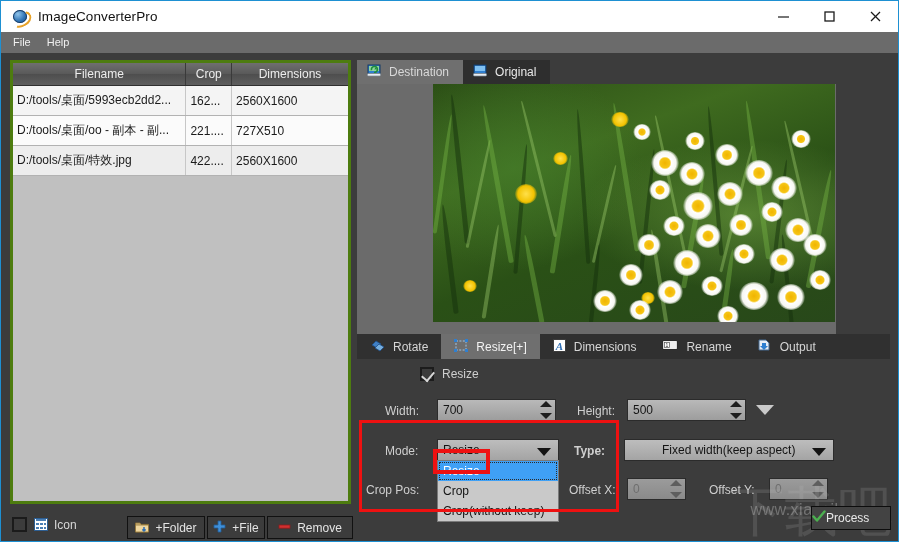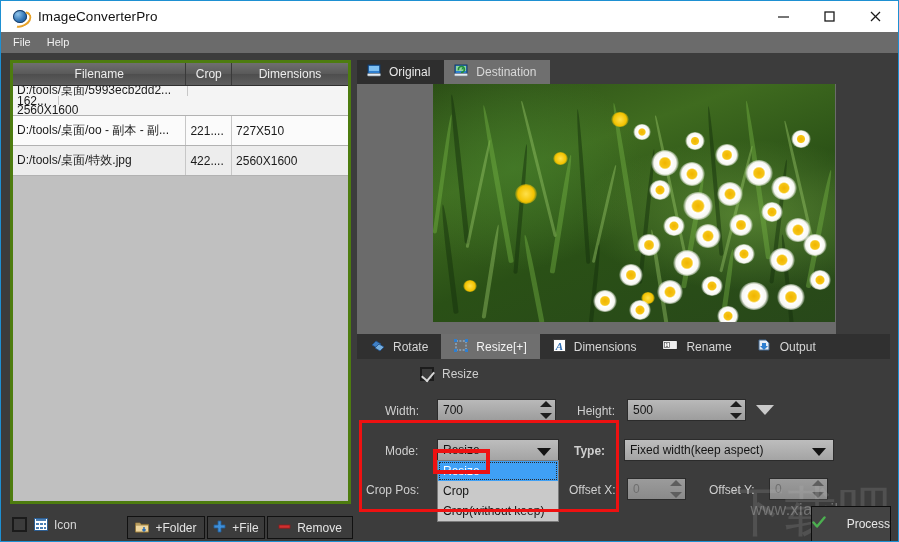--- a/index.html
+++ b/index.html
@@ -78,21 +78,21 @@
   }
   .fl-header .th{
     color:#ededed;font-size:12px;display:flex;align-items:center;justify-content:center;
     border-right:1px solid #3a3a3a;
     box-sizing:border-box;height:22px;
   }
   .th.col-name{width:175px;}
   .th.col-size{width:46px;}
   .th.col-dim{width:117px;border-right:none;}
   .fl-row{display:flex;height:29px;border-bottom:1px solid #b2b2b2;}
-  .fl-row.odd{background:#f4f4f4;flex-direction:column;}
+  .fl-row.odd{background:#f4f4f4;}
   .fl-row.even{background:#fbfbfb;}
   .fl-row.alt{background:#ededed;}
   .fl-cell{
     font-size:12px;color:#1a1a1a;display:flex;align-items:center;
     padding-left:4px;box-sizing:border-box;height:29px;
     border-right:1px solid #c7c7c7;
     white-space:nowrap;overflow:hidden;
   }
   .fl-cell.col-name{width:175px;}
   .fl-cell.col-size{width:46px;}
@@ -228,23 +228,23 @@
   .icon-lbl{position:absolute;left:53px;top:10px;font-size:12px;color:#d8d8d8;}
 
   .btn{
     position:absolute;height:23px;background:#3c3c3c;border:1px solid #111111;
     box-sizing:border-box;display:flex;align-items:center;justify-content:center;
     font-size:12px;color:#e4e4e4;
   }
   .btn .bico{margin-right:6px;display:block;}
 
   .procbtn{
-    position:absolute;left:810px;top:505px;width:80px;height:36px;
+    position:absolute;left:810px;top:505px;width:80px;height:24px;
     background:#434343;border:1px solid #0d0d0d;box-sizing:border-box;
-    display:flex;align-items:center;justify-content:space-between;
+    display:flex;align-items:center;justify-content:flex-start;
     font-size:12px;color:#e8e8e8;z-index:30;
   }
 
   
   .wm{
     position:absolute;right:6px;bottom:2px;z-index:5;
     opacity:0.30;pointer-events:none;user-select:none;
   }
   .wm-text{
     position:absolute;right:8px;bottom:22px;font-size:16px;color:#bcbcbc;
@@ -314,41 +314,41 @@
         <div class="fl-cell col-name">D:/tools/桌面/特效.jpg</div>
         <div class="fl-cell col-size">422....</div>
         <div class="fl-cell col-dim">2560X1600</div>
       </div>
       <div class="fl-blank"></div>
     </div>
 
     <div class="rightpanel">
 
       <div class="prev-tabs">
-        <div class="ptab active">
-          <span class="tico">
-            <svg width="14" height="13" viewBox="0 0 14 13">
-              <rect x="1" y="1" width="12" height="8.5" fill="#2f7fd0" stroke="#123a66" stroke-width="1"></rect>
-              <rect x="2" y="2" width="10" height="5" fill="#7fc0f2"></rect>
-              <rect x="0.5" y="9.5" width="13" height="2.5" rx="0.8" fill="#e9eef3" stroke="#7e8a95" stroke-width="0.7"></rect>
-            </svg>
-          </span>
-          <span>Original</span>
-        </div>
         <div class="ptab inactive">
           <span class="tico">
             <svg width="14" height="13" viewBox="0 0 14 13">
               <rect x="1" y="1" width="12" height="8.5" fill="#2f7fd0" stroke="#123a66" stroke-width="1"></rect>
               <rect x="2" y="2" width="10" height="5" fill="#8fd4a0"></rect>
               <path d="M4.5 6.2 A3 3 0 1 1 7 8.4" fill="none" stroke="#1f8c3a" stroke-width="1.6"></path>
               <path d="M8.4 3.4 L10.2 5.2 L7.3 5.6 Z" fill="#1f8c3a"></path>
               <rect x="0.5" y="9.5" width="13" height="2.5" rx="0.8" fill="#e9eef3" stroke="#7e8a95" stroke-width="0.7"></rect>
             </svg>
           </span>
           <span>Destination</span>
+        </div>
+        <div class="ptab active">
+          <span class="tico">
+            <svg width="14" height="13" viewBox="0 0 14 13">
+              <rect x="1" y="1" width="12" height="8.5" fill="#2f7fd0" stroke="#123a66" stroke-width="1"></rect>
+              <rect x="2" y="2" width="10" height="5" fill="#7fc0f2"></rect>
+              <rect x="0.5" y="9.5" width="13" height="2.5" rx="0.8" fill="#e9eef3" stroke="#7e8a95" stroke-width="0.7"></rect>
+            </svg>
+          </span>
+          <span>Original</span>
         </div>
       </div>
 
       <div class="preview">
         <div class="photo">
           <div class="grassbase"></div>
 
           <div class="blade" style="left:8px;top:30px;width:4px;height:120px;transform:rotate(8deg);"></div>
           <div class="blade dk" style="left:24px;top:10px;width:5px;height:150px;transform:rotate(-6deg);"></div>
           <div class="blade lt" style="left:44px;top:55px;width:3px;height:110px;transform:rotate(12deg);"></div>
@@ -496,21 +496,21 @@
 
         <span class="bigarrow" style="left:399px;top:46px;"></span>
 
         <span class="lbl" style="position:absolute;left:28px;top:85px;">Mode:</span>
         <div class="combo" style="left:80px;top:80px;width:122px;position:absolute;">
           <span class="cval">Resize</span>
           <span class="carr"></span>
         </div>
 
         <span class="lbl" style="position:absolute;left:217px;top:85px;font-weight:bold;">Type:</span>
-        <div class="combo" style="left:267px;top:80px;width:210px;position:absolute;">
+        <div class="combo" style="left:267px;top:80px;width:210px;position:absolute;padding-left:32px;">
           <span class="cval">Fixed width(keep aspect)</span>
           <span class="carr"></span>
         </div>
 
         <span class="lbl" style="position:absolute;left:9px;top:124px;">Crop Pos:</span>
 
         <span class="lbl" style="position:absolute;left:212px;top:124px;">Offset X:</span>
         <div class="spin disabled" style="left:270px;top:119px;width:59px;position:absolute;">
           <span class="val">0</span>
           <span class="arrows">

